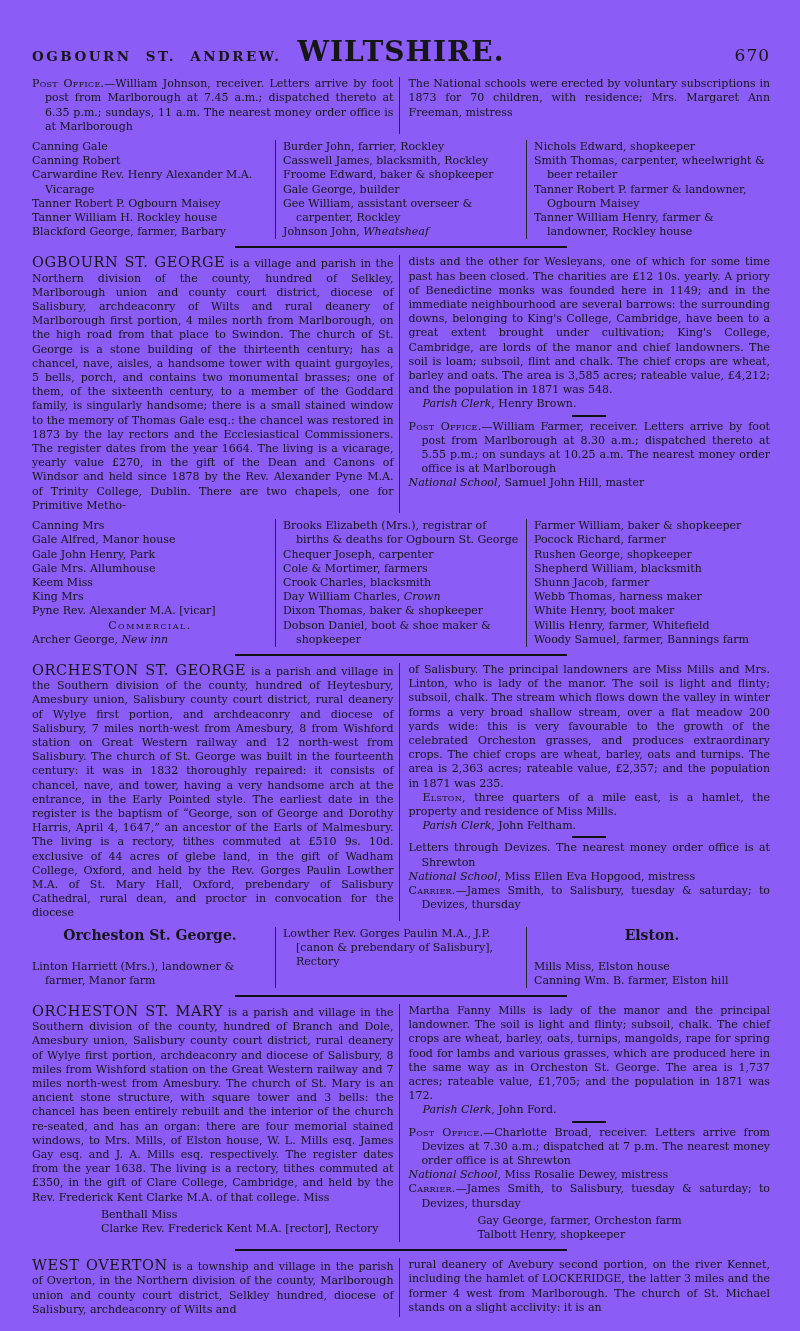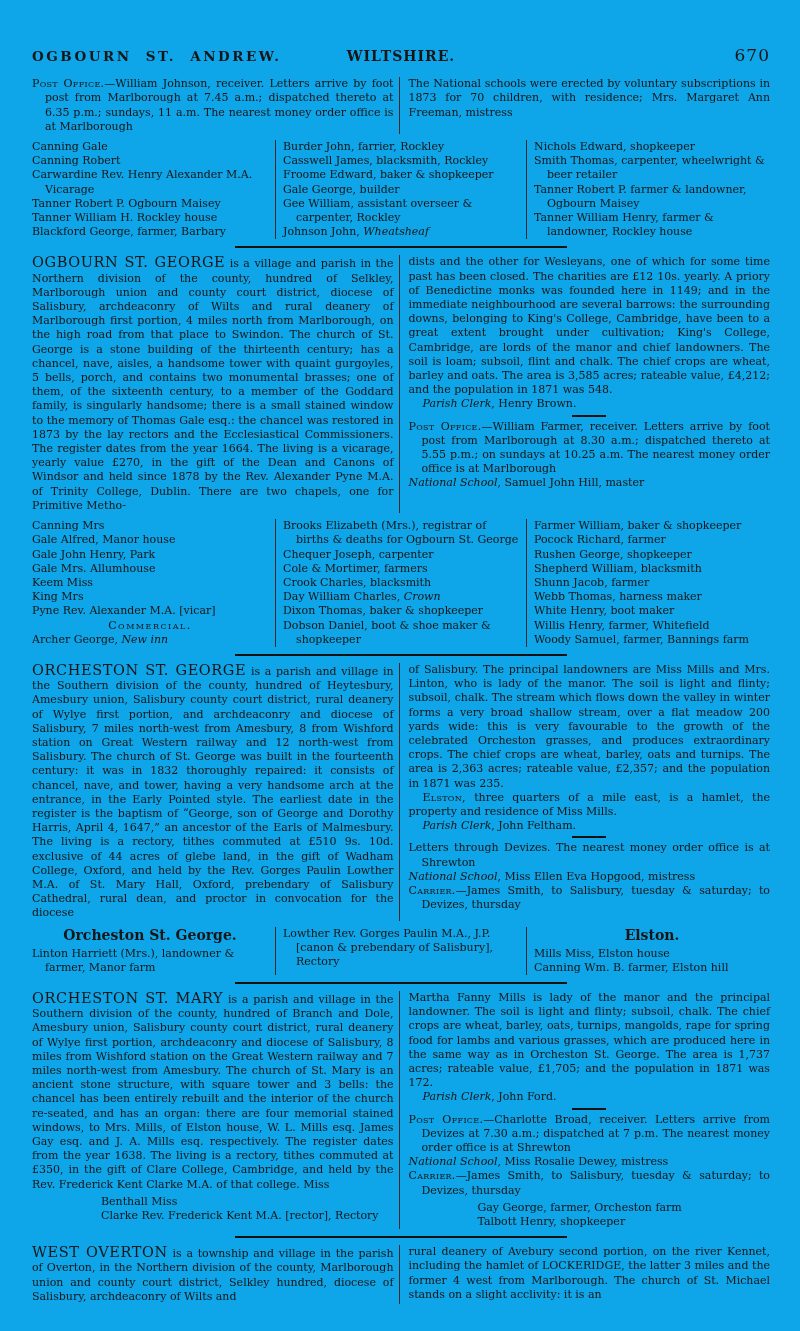--- a/index.html
+++ b/index.html
@@ -1,47 +1,47 @@
 <!DOCTYPE html>
 <html><head>
 <meta charset="utf-8">
 <style>
   html,body{margin:0;padding:0;background:#ffffff;}
   .page{
     width:800px;height:1331px;box-sizing:border-box;overflow:hidden;
-    padding:12px 30px 8px 32px;background:#0ea5e9;color:#161616;
+    padding:12px 30px 8px 32px;background:#8b5cf6;color:#161616;
     font-family:"DejaVu Serif", serif;font-size:11px;line-height:14.2px;
   }
   p{margin:0;}
   .jtext{text-align:justify;}
   .hang{padding-left:13px;text-indent:-13px;}
   .ind{text-indent:14px;}
   .sc{font-variant:small-caps;letter-spacing:.3px;}
   i{font-style:italic;}
   
   .hdr{display:flex;align-items:baseline;margin-bottom:14px;}
   .hdr-left{flex:1;font-size:13.5px;font-weight:bold;letter-spacing:2.5px;word-spacing:7px;}
-  .hdr-center{font-size:14px;font-weight:bold;letter-spacing:1px;font-family:"DejaVu Serif",serif;}
+  .hdr-center{font-size:28px;font-weight:bold;letter-spacing:1px;font-family:"DejaVu Serif",serif;}
   .hdr-right{flex:1;text-align:right;font-size:17px;letter-spacing:1px;margin-top:36px;}
   
   .tworow{display:flex;align-items:stretch;}
   .colL,.colR{flex:1;min-width:0;}
   .colL{padding-right:5px;}
   .colR{padding-left:9px;}
   .vrule{width:1px;background:#2a2a2a;}
   
   .cols3{display:flex;align-items:stretch;margin-top:6px;}
   .lc{flex:1;min-width:0;}
   .lc+.vrule{margin:0;}
   .cols3 .lc{padding:0 7px;}
   .cols3 .lc:first-child{padding-left:0;}
   .cols3 .lc:last-child{padding-right:0;}
   .entry{padding-left:13px;text-indent:-13px;}
   .subhead{text-align:center;font-variant:small-caps;letter-spacing:1.5px;padding:0;text-indent:0;}
-  .colhead{text-align:center;font-weight:bold;font-size:14px;line-height:16px;margin-bottom:4px;}
+  .colhead{text-align:center;font-weight:bold;font-size:14px;line-height:16px;margin-bottom:17px;}
   
   .schead{font-weight:normal;font-size:14.5px;letter-spacing:.6px;}
   .hr-sec{width:332px;border:none;border-top:2.5px solid #111;margin:7px auto 7px;}
   .hr-small{width:34px;border:none;border-top:2px solid #111;margin:3px auto 3px;}
   .section{margin:0;}
   .names-indent{padding-left:56px;margin-top:3px;}
   .names-indent .entry{padding-left:26px;text-indent:-13px;}
 </style>
 </head>
 <body>

